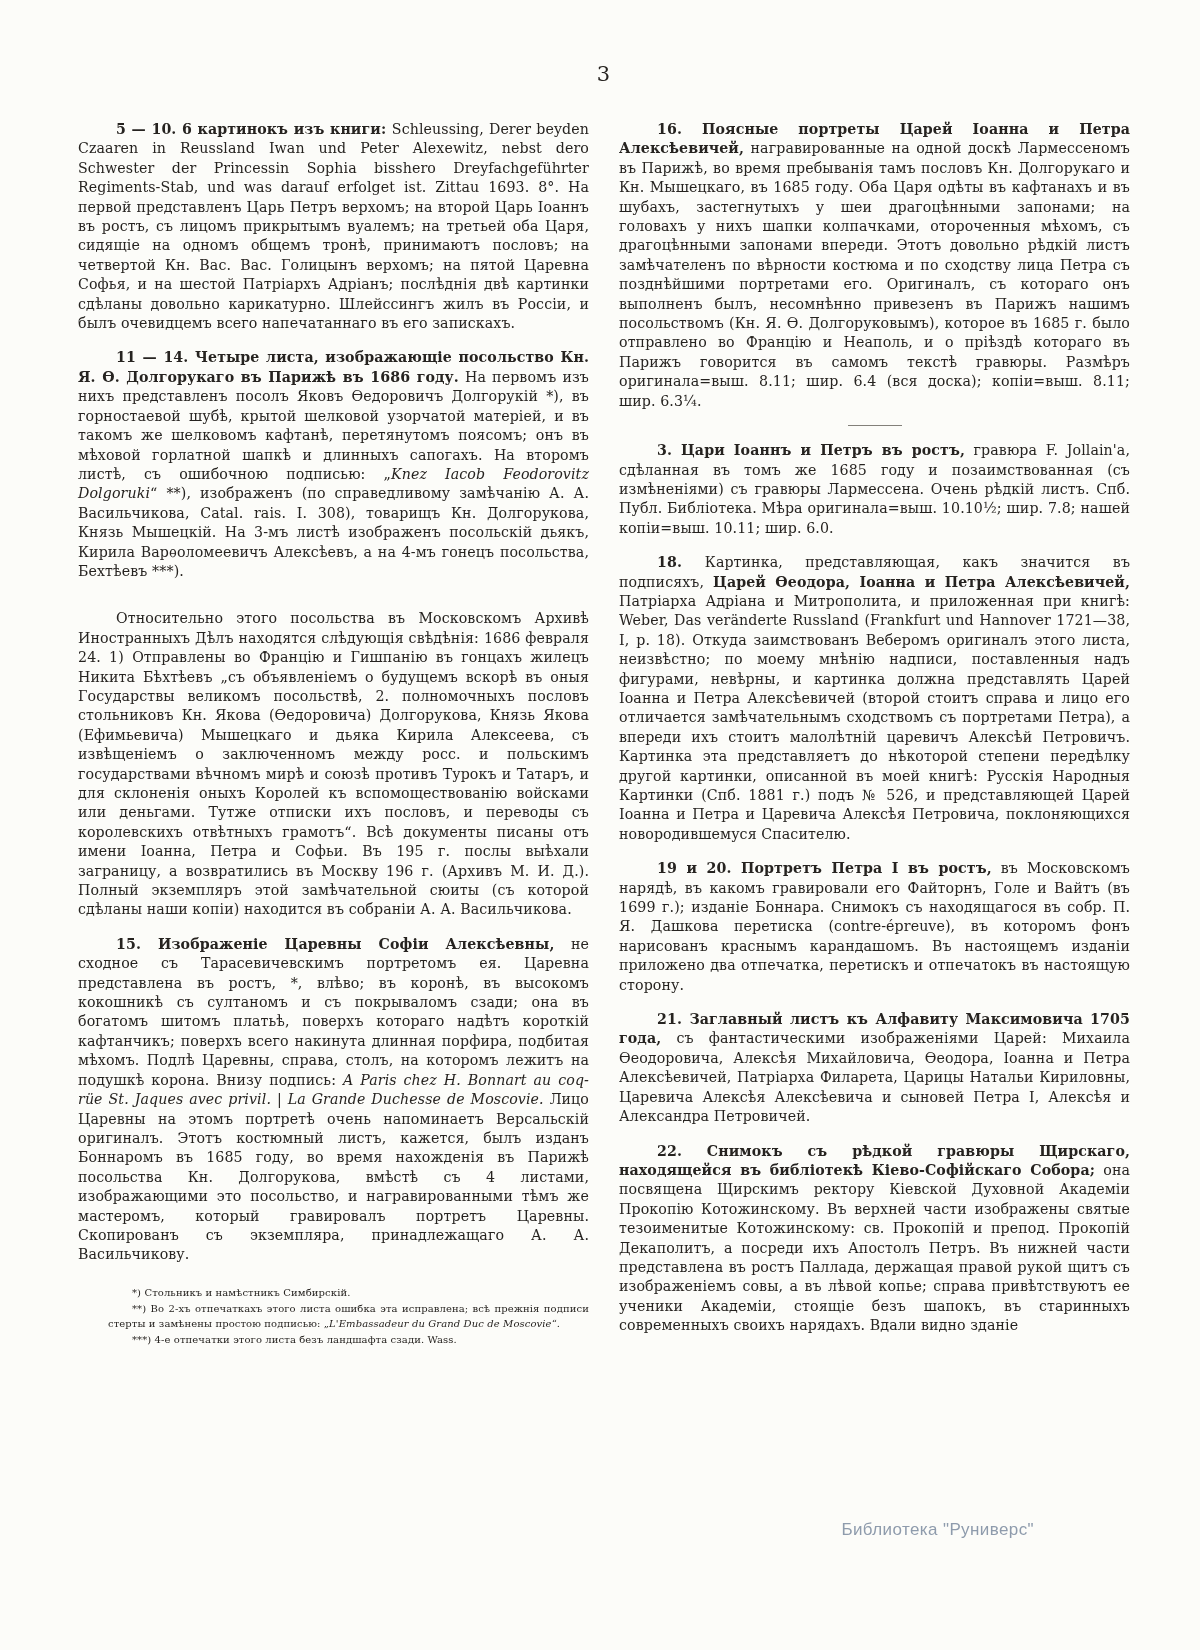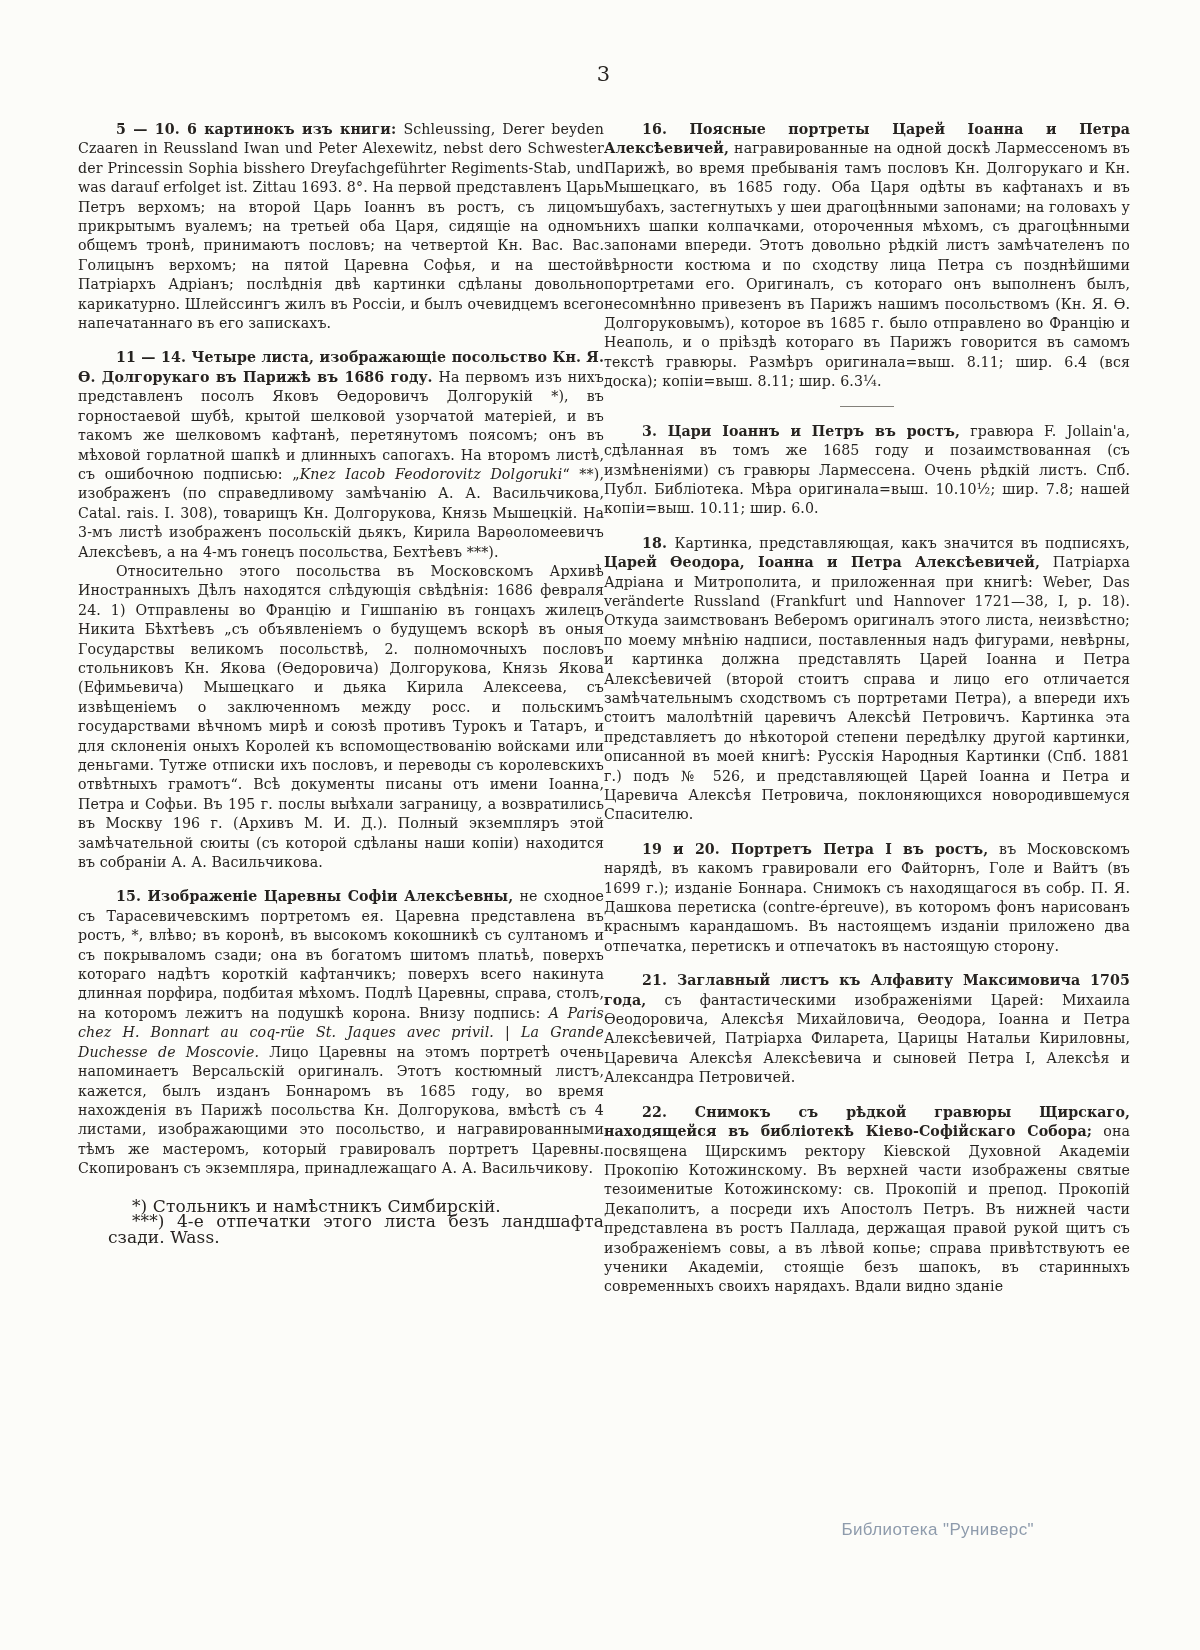--- a/index.html
+++ b/index.html
@@ -17,43 +17,44 @@
     padding: 62px 70px 0 78px;
   }
   .page-number {
     text-align: center;
     font-size: 21px;
     letter-spacing: 1px;
     margin-bottom: 34px;
   }
   .columns {
     display: flex;
+    gap: 30px;
   }
   .col {
     flex: 1 1 0;
     font-size: 14.2px;
     line-height: 19.4px;
     text-align: justify;
     letter-spacing: 0.1px;
   }
-  .entry-par { text-indent: 38px; }
+  .entry-par { text-indent: 38px; margin-top: 28px; }
   .entry-par.first { margin-top: 15px; }
   .col .entry-par.first:first-child { margin-top: 0; }
   .b { font-weight: bold; }
   .i { font-style: italic; }
   .divider {
     width: 54px;
     margin: 14px auto 0 auto;
     border-top: 1px solid #83807a;
     height: 0;
   }
   .footnotes {
     margin-top: 20px;
     padding-left: 30px;
-    font-size: 17px;
+    font-size: 10px;
     line-height: 15.8px;
   }
   .footnote { text-indent: 24px; text-align: justify; }
   .watermark {
     position: absolute;
     right: 166px;
     bottom: 110px;
     font-family: "Liberation Sans", sans-serif;
     font-size: 17px;
     color: #8e9bac;
@@ -66,20 +67,21 @@
 <div class="page">
   <div class="page-number">3</div>
   <div class="columns">
     <div class="col" id="col-left">
         <p class="entry-par first"><span class="b">5 — 10. 6 картинокъ изъ книги: </span><span>Schleussing, Derer beyden Czaaren in Reussland Iwan und Peter Alexewitz, nebst dero Schwester der Princessin Sophia bisshero Dreyfachgeführter Regiments-Stab, und was darauf erfolget ist. Zittau 1693. 8°. На первой представленъ Царь Петръ верхомъ; на второй Царь Іоаннъ въ ростъ, съ лицомъ прикрытымъ вуалемъ; на третьей оба Царя, сидящіе на одномъ общемъ тронѣ, принимаютъ пословъ; на четвертой Кн. Вас. Вас. Голицынъ верхомъ; на пятой Царевна Софья, и на шестой Патріархъ Адріанъ; послѣднія двѣ картинки сдѣланы довольно карикатурно. Шлейссингъ жилъ въ Россіи, и былъ очевидцемъ всего напечатаннаго въ его запискахъ.</span></p>
         <p class="entry-par first"><span class="b">11 — 14. Четыре листа, изображающіе посольство Кн. Я. Ѳ. Долгорукаго въ Парижѣ въ 1686 году.</span><span> На первомъ изъ нихъ представленъ посолъ Яковъ Ѳедоровичъ Долгорукій *), въ горностаевой шубѣ, крытой шелковой узорчатой матеріей, и въ такомъ же шелковомъ кафтанѣ, перетянутомъ поясомъ; онъ въ мѣховой горлатной шапкѣ и длинныхъ сапогахъ. На второмъ листѣ, съ ошибочною подписью: „</span><span class="i">Knez Iacob Feodorovitz Dolgoruki</span><span>“ **), изображенъ (по справедливому замѣчанію А. А. Васильчикова, Catal. rais. I. 308), товарищъ Кн. Долгорукова, Князь Мышецкій. На 3-мъ листѣ изображенъ посольскій дьякъ, Кирила Варѳоломеевичъ Алексѣевъ, а на 4-мъ гонецъ посольства, Бехтѣевъ ***).</span></p>
         <p class="entry-par"><span>Относительно этого посольства въ Московскомъ Архивѣ Иностранныхъ Дѣлъ находятся слѣдующія свѣдѣнія: 1686 февраля 24. 1) Отправлены во Францію и Гишпанію въ гонцахъ жилецъ Никита Бѣхтѣевъ „съ объявленіемъ о будущемъ вскорѣ въ оныя Государствы великомъ посольствѣ, 2. полномочныхъ пословъ стольниковъ Кн. Якова (Ѳедоровича) Долгорукова, Князь Якова (Ефимьевича) Мышецкаго и дьяка Кирила Алексеева, съ извѣщеніемъ о заключенномъ между росс. и польскимъ государствами вѣчномъ мирѣ и союзѣ противъ Турокъ и Татаръ, и для склоненія оныхъ Королей къ вспомоществованію войсками или деньгами. Тутже отписки ихъ пословъ, и переводы съ королевскихъ отвѣтныхъ грамотъ“. Всѣ документы писаны отъ имени Іоанна, Петра и Софьи. Въ 195 г. послы выѣхали заграницу, а возвратились въ Москву 196 г. (Архивъ М. И. Д.). Полный экземпляръ этой замѣчательной сюиты (съ которой сдѣланы наши копіи) находится въ собраніи А. А. Васильчикова.</span></p>
         <p class="entry-par first"><span class="b">15. Изображеніе Царевны Софіи Алексѣевны,</span><span> не сходное съ Тарасевичевскимъ портретомъ ея. Царевна представлена въ ростъ, *, влѣво; въ коронѣ, въ высокомъ кокошникѣ съ султаномъ и съ покрываломъ сзади; она въ богатомъ шитомъ платьѣ, поверхъ котораго надѣтъ короткій кафтанчикъ; поверхъ всего накинута длинная порфира, подбитая мѣхомъ. Подлѣ Царевны, справа, столъ, на которомъ лежитъ на подушкѣ корона. Внизу подпись: </span><span class="i">A Paris chez H. Bonnart au coq-rüe St. Jaques avec privil. | La Grande Duchesse de Moscovie.</span><span> Лицо Царевны на этомъ портретѣ очень напоминаетъ Версальскій оригиналъ. Этотъ костюмный листъ, кажется, былъ изданъ Боннаромъ въ 1685 году, во время нахожденія въ Парижѣ посольства Кн. Долгорукова, вмѣстѣ съ 4 листами, изображающими это посольство, и награвированными тѣмъ же мастеромъ, который гравировалъ портретъ Царевны. Скопированъ съ экземпляра, принадлежащаго А. А. Васильчикову.</span></p>
         <div class="footnotes">
           <p class="footnote"><span>*) Стольникъ и намѣстникъ Симбирскій.</span></p>
+          <p class="footnote"><span>**) Во 2-хъ отпечаткахъ этого листа ошибка эта исправлена; всѣ прежнія подписи стерты и замѣнены простою подписью: „</span><span class="i">L'Embassadeur du Grand Duc de Moscovie</span><span>“.</span></p>
           <p class="footnote"><span>***) 4-е отпечатки этого листа безъ ландшафта сзади. Wass.</span></p>
         </div>
       </div>
     <div class="col" id="col-right">
         <p class="entry-par first"><span class="b">16. Поясные портреты Царей Іоанна и Петра Алексѣевичей,</span><span> награвированные на одной доскѣ Лармессеномъ въ Парижѣ, во время пребыванія тамъ пословъ Кн. Долгорукаго и Кн. Мышецкаго, въ 1685 году. Оба Царя одѣты въ кафтанахъ и въ шубахъ, застегнутыхъ у шеи драгоцѣнными запонами; на головахъ у нихъ шапки колпачками, отороченныя мѣхомъ, съ драгоцѣнными запонами впереди. Этотъ довольно рѣдкій листъ замѣчателенъ по вѣрности костюма и по сходству лица Петра съ позднѣйшими портретами его. Оригиналъ, съ котораго онъ выполненъ былъ, несомнѣнно привезенъ въ Парижъ нашимъ посольствомъ (Кн. Я. Ѳ. Долгоруковымъ), которое въ 1685 г. было отправлено во Францію и Неаполь, и о пріѣздѣ котораго въ Парижъ говорится въ самомъ текстѣ гравюры. Размѣръ оригинала=выш. 8.11; шир. 6.4 (вся доска); копіи=выш. 8.11; шир. 6.3¼.</span></p>
         <div class="divider"></div>
         <p class="entry-par first"><span class="b">3. Цари Іоаннъ и Петръ въ ростъ,</span><span> гравюра F. Jollain'а, сдѣланная въ томъ же 1685 году и позаимствованная (съ измѣненіями) съ гравюры Лармессена. Очень рѣдкій листъ. Спб. Публ. Библіотека. Мѣра оригинала=выш. 10.10½; шир. 7.8; нашей копіи=выш. 10.11; шир. 6.0.</span></p>
         <p class="entry-par first"><span class="b">18. </span><span>Картинка, представляющая, какъ значится въ подписяхъ, </span><span class="b">Царей Ѳеодора, Іоанна и Петра Алексѣевичей,</span><span> Патріарха Адріана и Митрополита, и приложенная при книгѣ: Weber, Das veränderte Russland (Frankfurt und Hannover 1721—38, I, p. 18). Откуда заимствованъ Веберомъ оригиналъ этого листа, неизвѣстно; по моему мнѣнію надписи, поставленныя надъ фигурами, невѣрны, и картинка должна представлять Царей Іоанна и Петра Алексѣевичей (второй стоитъ справа и лицо его отличается замѣчательнымъ сходствомъ съ портретами Петра), а впереди ихъ стоитъ малолѣтній царевичъ Алексѣй Петровичъ. Картинка эта представляетъ до нѣкоторой степени передѣлку другой картинки, описанной въ моей книгѣ: Русскія Народныя Картинки (Спб. 1881 г.) подъ № 526, и представляющей Царей Іоанна и Петра и Царевича Алексѣя Петровича, поклоняющихся новородившемуся Спасителю.</span></p>
         <p class="entry-par first"><span class="b">19 и 20. Портретъ Петра I въ ростъ,</span><span> въ Московскомъ нарядѣ, въ какомъ гравировали его Файторнъ, Голе и Вайтъ (въ 1699 г.); изданіе Боннара. Снимокъ съ находящагося въ собр. П. Я. Дашкова перетиска (contre-épreuve), въ которомъ фонъ нарисованъ краснымъ карандашомъ. Въ настоящемъ изданіи приложено два отпечатка, перетискъ и отпечатокъ въ настоящую сторону.</span></p>
         <p class="entry-par first"><span class="b">21. Заглавный листъ къ Алфавиту Максимовича 1705 года,</span><span> съ фантастическими изображеніями Царей: Михаила Ѳеодоровича, Алексѣя Михайловича, Ѳеодора, Іоанна и Петра Алексѣевичей, Патріарха Филарета, Царицы Натальи Кириловны, Царевича Алексѣя Алексѣевича и сыновей Петра I, Алексѣя и Александра Петровичей.</span></p>

